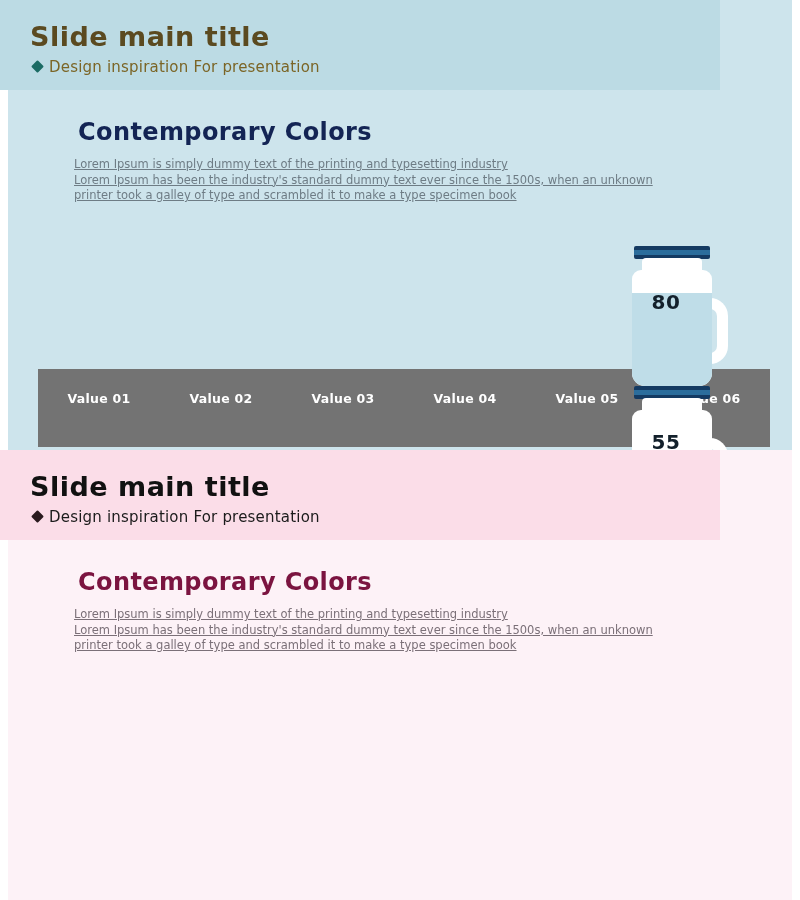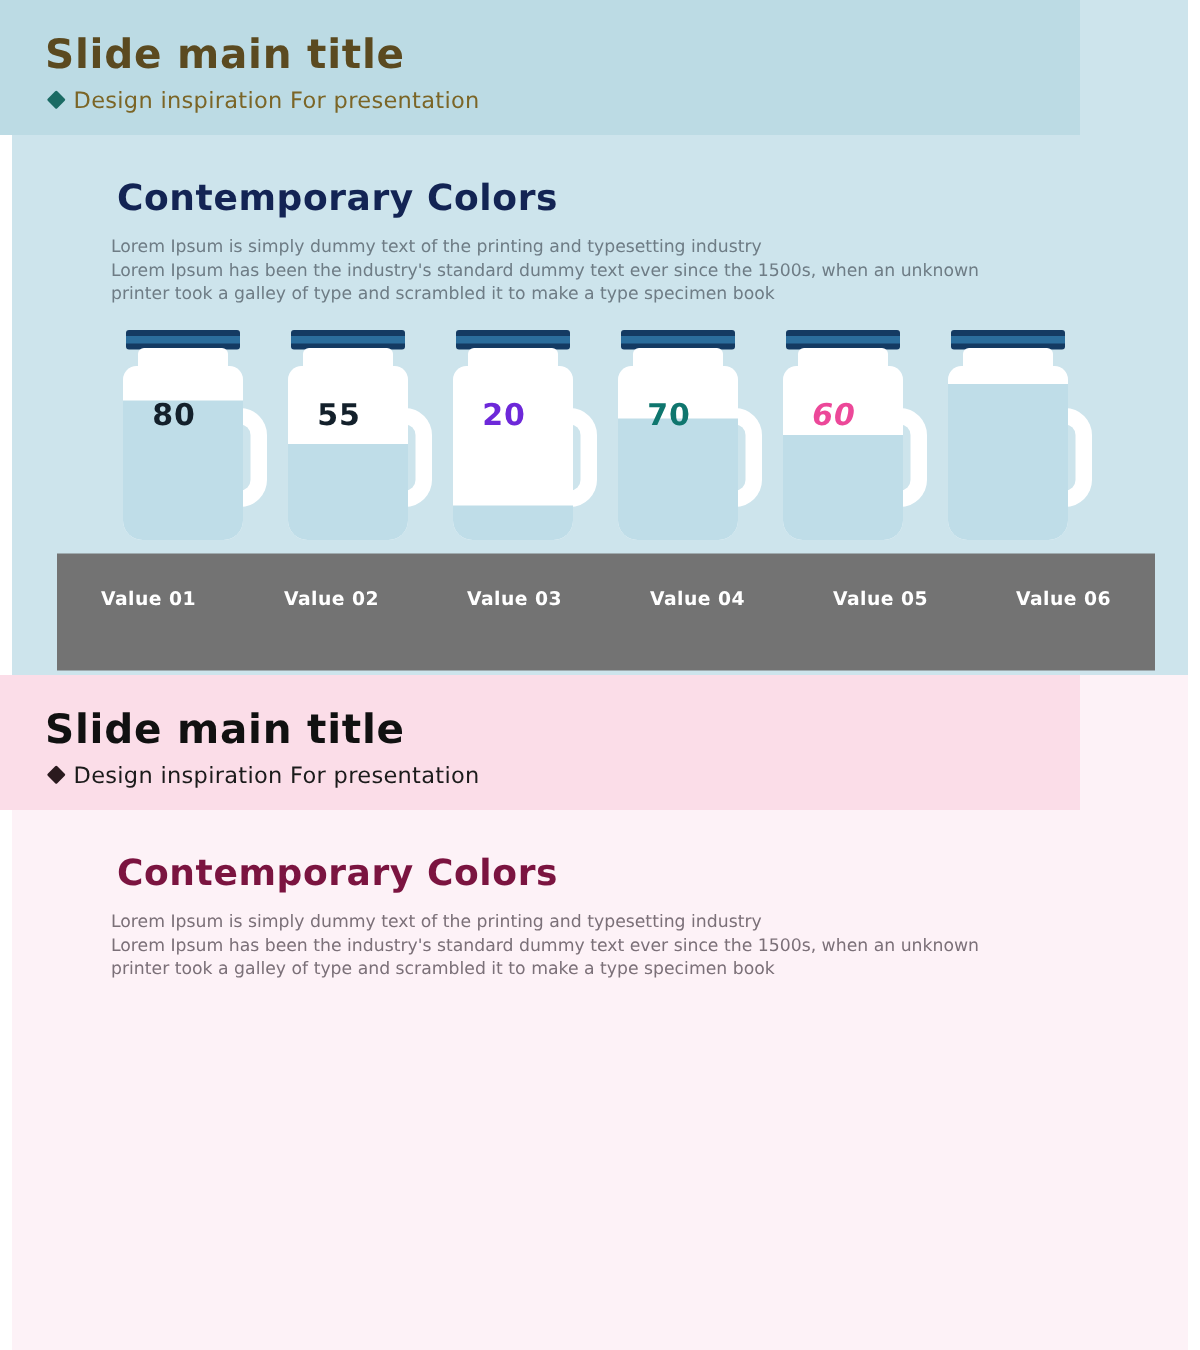--- a/index.html
+++ b/index.html
@@ -105,20 +105,21 @@
 
   .body-text {
     position: absolute;
     left: 74px;
     top: 157px;
     width: 620px;
     font-size: 11.5px;
     line-height: 15.5px;
     color: #6e7c85;
     font-family: "DejaVu Sans", sans-serif;
+    text-decoration: underline;
   }
   #slide-2 .body-text { color: #7b7078; }
   .body-text div { white-space: nowrap; }
 
   
   .label-band {
     position: absolute;
     height: 78px;
   }
   #slide-1 .label-band {
@@ -145,21 +146,21 @@
     letter-spacing: 0.3px;
   }
   #slide-1 .value-label { color: #ffffff; }
 
   
   .jar-row {
     position: absolute;
     display: flex;
     align-items: flex-end;
   }
-  #slide-1 .jar-row { left: 76px; top: 220px; width: 660px; height: 140px; }
+  #slide-1 .jar-row { left: 76px; top: 246px; width: 660px; height: 140px; flex-direction: column; }
 
   .jar {
     position: relative;
     width: 110px;
     height: 140px;
     flex: none;
   }
 
   
   .jar-lid {

